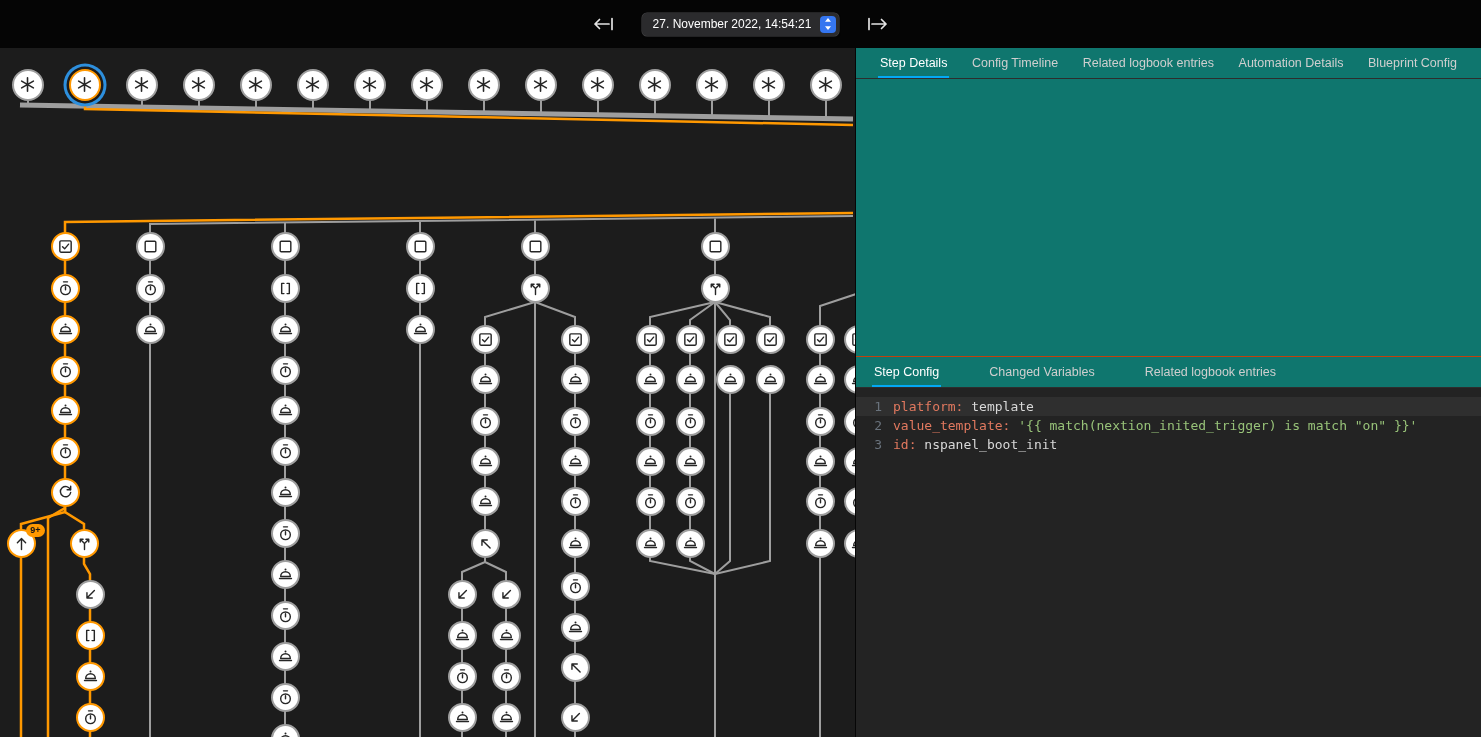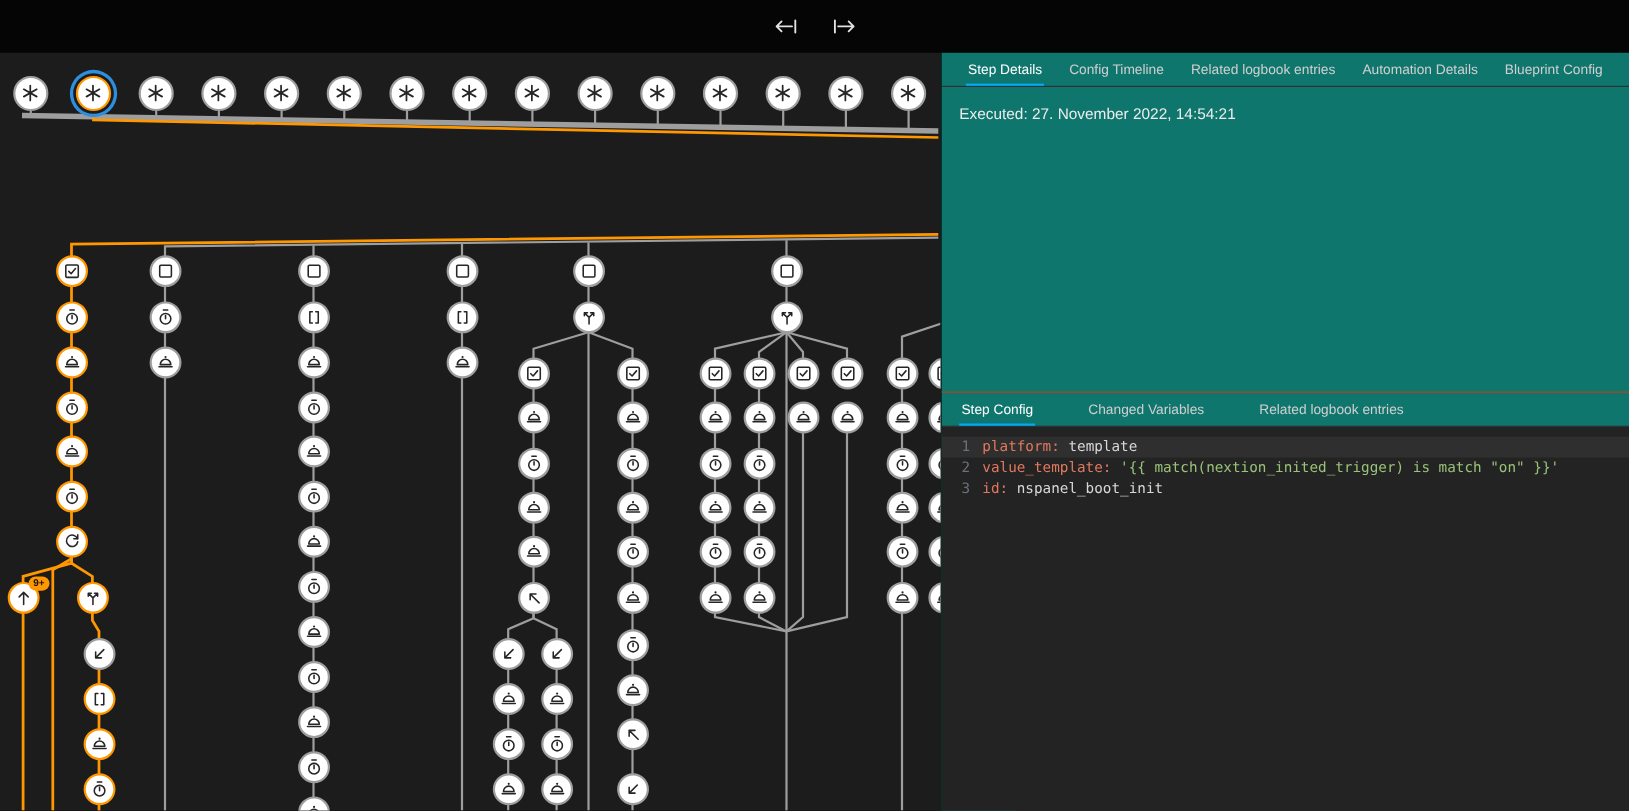--- a/index.html
+++ b/index.html
@@ -50,20 +50,29 @@
 </style>
 </head>
 <body>
 
 <div class="topbar">
   <button class="nav-btn">
     <svg viewBox="0 0 24 24">
       <path d="M3 12h14M3 12l4.5-4.5M3 12l4.5 4.5M20 6.5v11"></path>
     </svg>
   </button>
+  <div class="run-picker">
+    <span>27. November 2022, 14:54:21</span>
+    <span class="stepper">
+      <svg viewBox="0 0 10 16" width="10" height="16">
+        <path d="M5 2 8 5.8H2Z" fill="#fff"></path>
+          <path d="M5 14 2 10.2h6Z" fill="#fff"></path>
+      </svg>
+    </span>
+  </div>
   <button class="nav-btn">
     <svg viewBox="0 0 24 24">
       <path d="M21 12H7M21 12l-4.5-4.5M21 12l-4.5 4.5M4 6.5v11"></path>
     </svg>
   </button>
 </div>
 
 <div class="main">
   <section class="graph">
     <svg class="edges" id="edges" width="855" height="689">
@@ -749,21 +758,20 @@
 
   <aside class="right">
     <div class="panel-top">
       <nav class="tabs spread" id="top-tabs">
           <span class="tab active">Step Details</span>
           <span class="tab">Config Timeline</span>
           <span class="tab">Related logbook entries</span>
           <span class="tab">Automation Details</span>
           <span class="tab">Blueprint Config</span>
         </nav>
-      <div class="executed">Executed: 27. November 2022, 14:54:21</div>
     </div>
     <div class="panel-bottom">
       <nav class="tabs left" id="bottom-tabs">
           <span class="tab active">Step Config</span>
           <span class="tab">Changed Variables</span>
           <span class="tab">Related logbook entries</span>
         </nav>
       <div class="code" id="code">
           <div class="code-line active"><span class="ln">1</span><span class="t-key">platform:</span><span class="t-plain"> template</span></div>
           <div class="code-line"><span class="ln">2</span><span class="t-key">value_template:</span><span class="t-plain"> </span><span class="t-str">'{{ match(nextion_inited_trigger) is match "on" }}'</span></div>

